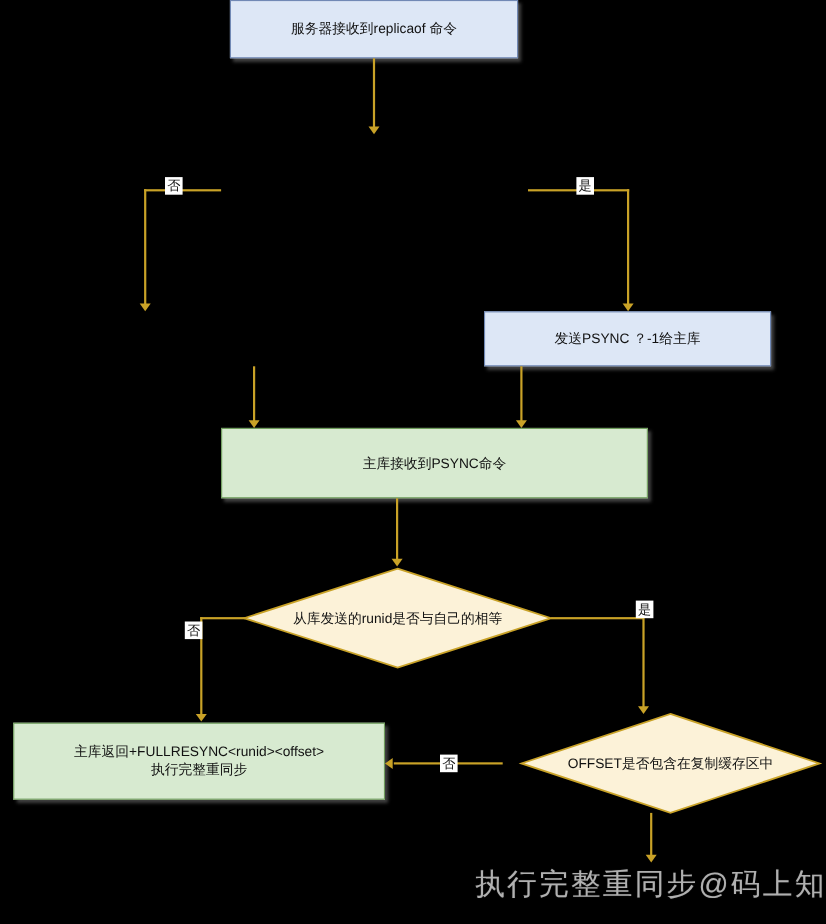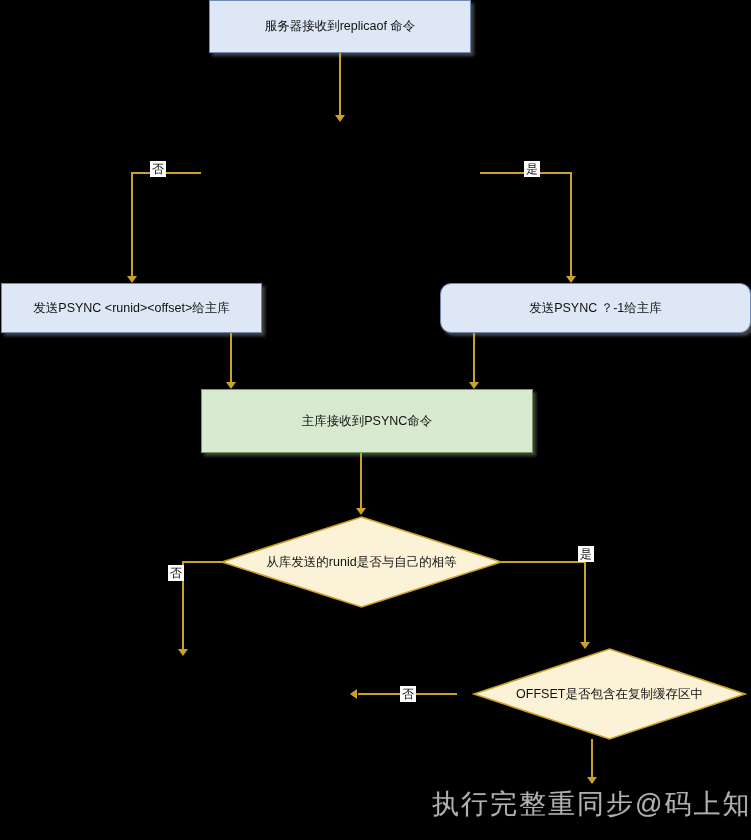--- a/index.html
+++ b/index.html
@@ -125,35 +125,32 @@
     <span>否</span>
   </div>
 
   <div class="edge edge-h" style="left:480px; top:172px; width:92px; height:2px;"></div>
   <div class="edge edge-v" style="left:570px; top:172px; width:2px; height:108px;"></div>
   <div class="arrow-down" style="left:566px; top:276px;"></div>
   <div class="edge-label" style="left:524px; top:161px;">
     <span>是</span>
   </div>
 
-  <div class="node box-blue" style="left:1px; top:283px; width:261px; height:50px;">
-    <span>发送PSYNC &lt;runid&gt;&lt;offset&gt;给主库</span>
-  </div>
-
-  <div class="node box-blue" style="left:440px; top:283px; width:311px; height:50px;border-radius:11px;">
+
+  <div class="node box-blue" style="left:440px; top:283px; width:261px; height:50px;">
     <span>发送PSYNC ？-1给主库</span>
   </div>
 
   <div class="edge edge-v" style="left:230px; top:333px; width:2px; height:53px;"></div>
   <div class="arrow-down" style="left:226px; top:382px;"></div>
 
   <div class="edge edge-v" style="left:473px; top:333px; width:2px; height:53px;"></div>
   <div class="arrow-down" style="left:469px; top:382px;"></div>
 
-  <div class="node box-green" style="left:201px; top:389px; width:332px; height:64px;">
+  <div class="node box-green" style="left:201px; top:389px; width:388px; height:64px;">
     <span>主库接收到PSYNC命令</span>
   </div>
 
   <div class="edge edge-v" style="left:360px; top:453px; width:2px; height:59px;"></div>
   <div class="arrow-down" style="left:356px; top:508px;"></div>
 
   <div class="diamond-wrap" style="left:221px; top:516px; width:281px; height:92px;">
     <svg width="281" height="92" viewBox="0 0 281 92">
       <polygon points="140.5,1 280,46 140.5,91 1,46" fill="#fcf2d8" stroke="#c9a227" stroke-width="1.6"></polygon>
     </svg>
@@ -167,20 +164,24 @@
     <span>否</span>
   </div>
 
   <div class="edge edge-h" style="left:501px; top:561px; width:84px; height:2px;"></div>
   <div class="edge edge-v" style="left:584px; top:561px; width:2px; height:85px;"></div>
   <div class="arrow-down" style="left:580px; top:642px;"></div>
   <div class="edge-label" style="left:578px; top:546px;">
     <span>是</span>
   </div>
 
+  <div class="node box-green" style="left:12px; top:657px; width:338px; height:70px;">
+    <span>主库返回+FULLRESYNC&lt;runid&gt;&lt;offset&gt;
+执行完整重同步</span>
+  </div>
 
   <div class="diamond-wrap" style="left:473px; top:648px; width:273px; height:92px;">
     <svg width="273" height="92" viewBox="0 0 273 92">
       <polygon points="136.5,1 272,46 136.5,91 1,46" fill="#fcf2d8" stroke="#c9a227" stroke-width="1.6"></polygon>
     </svg>
     <div class="diamond-label">OFFSET是否包含在复制缓存区中</div>
   </div>
 
   <div class="edge edge-h" style="left:358px; top:693px; width:99px; height:2px;"></div>
   <div class="arrow-left" style="left:350px; top:689px;"></div>

